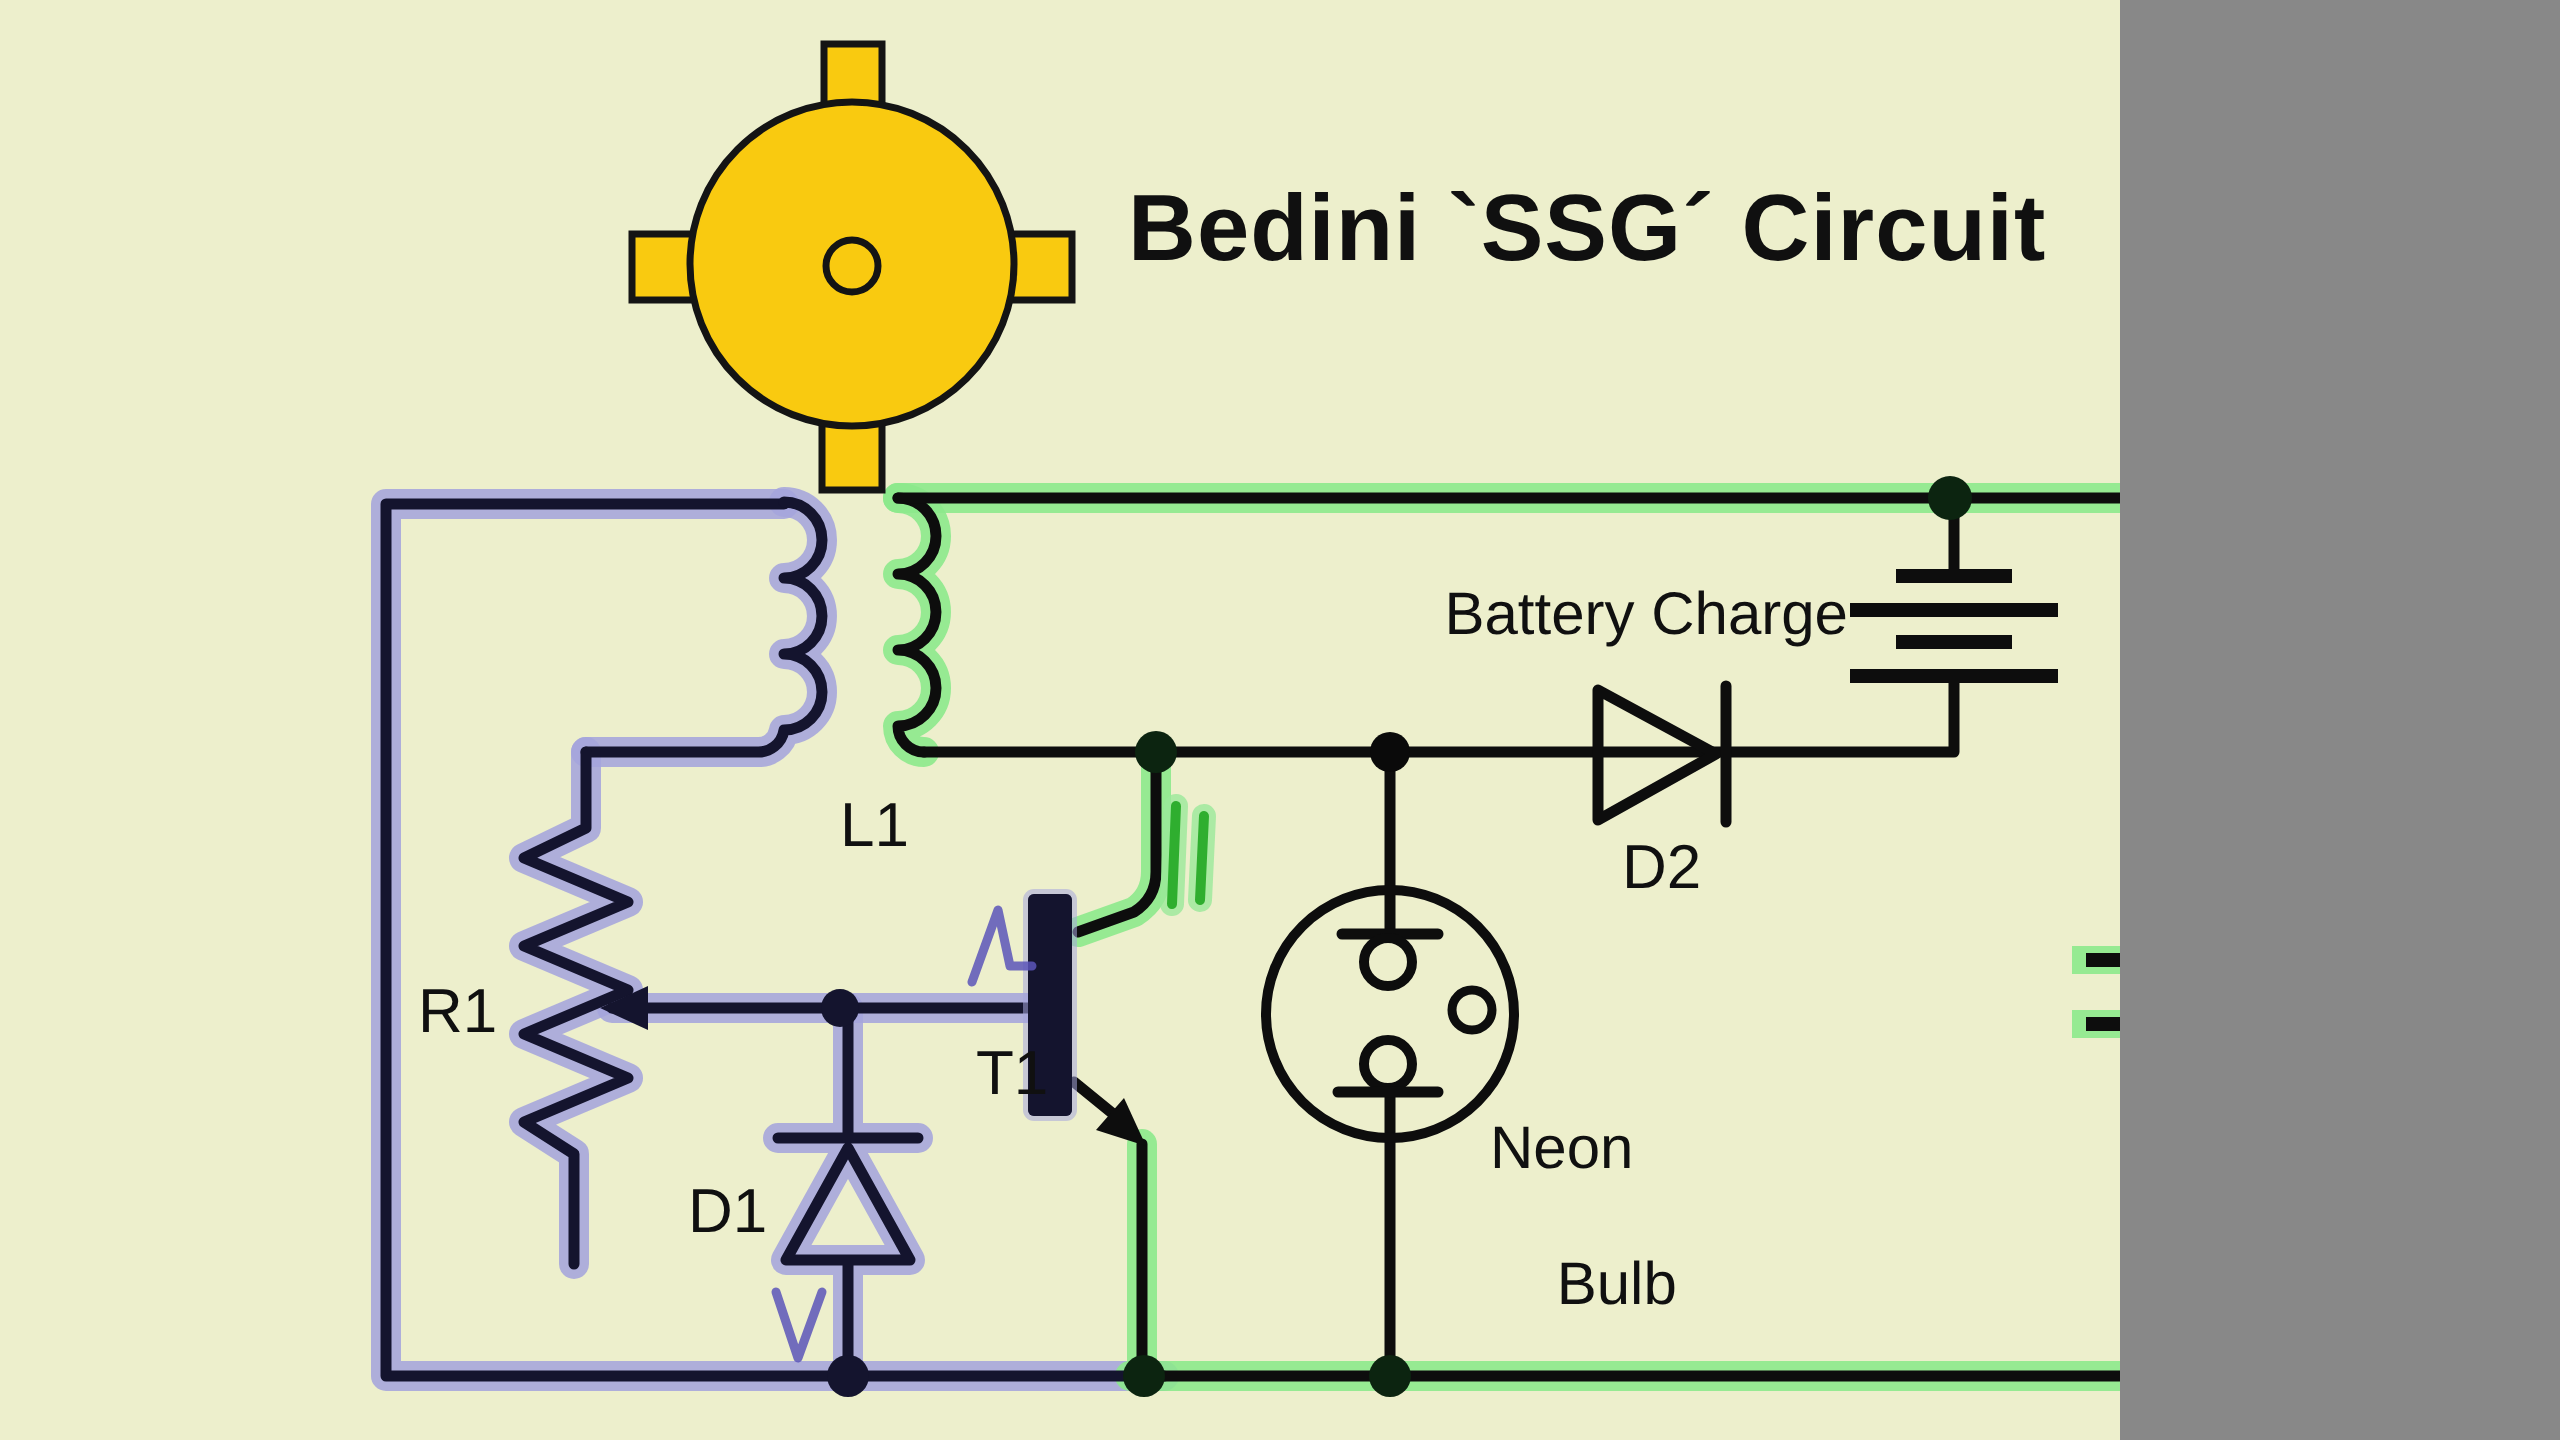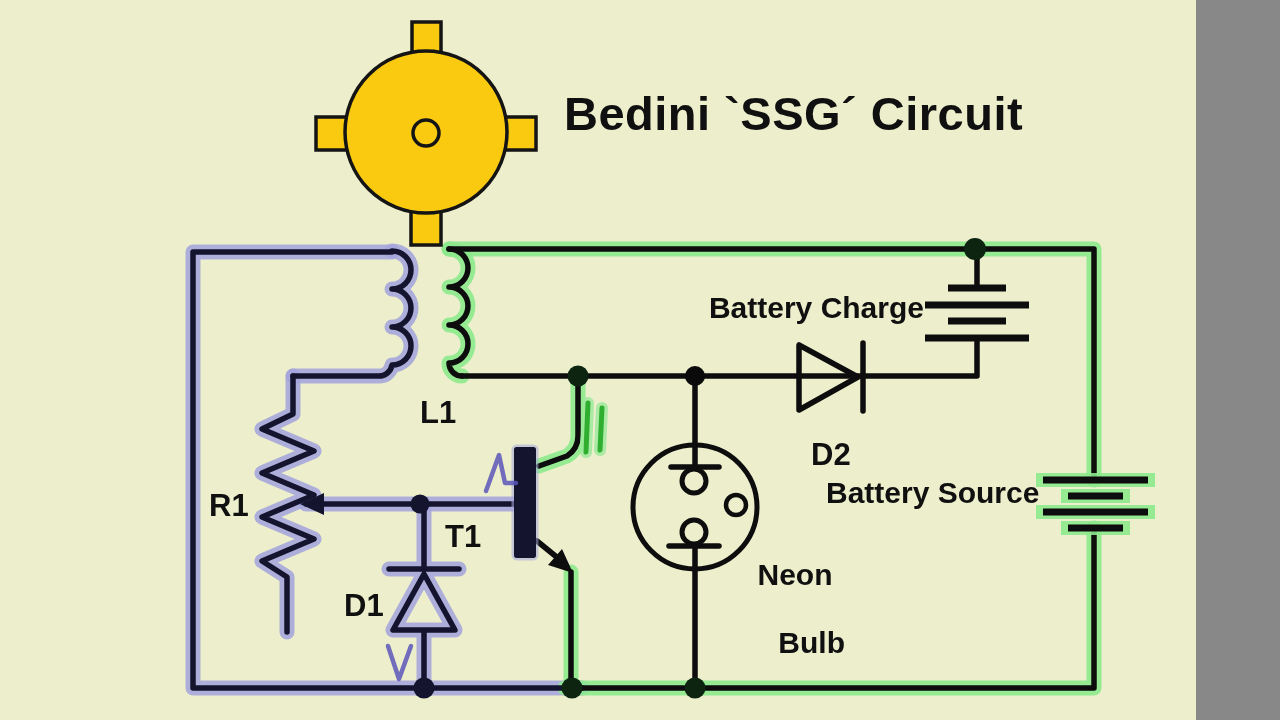--- a/index.html
+++ b/index.html
@@ -2,46 +2,46 @@
 <html style="--background: #edefcc; --wire-black: #0d0d0d; --wire-navy: #14142e; --blue-glow: #a5a5dc; --green-glow: #8ce98c; --green-accent: #2fae2f; --green-accent-glow: #9ae89a; --rotor-yellow: #f9ca10; --rotor-outline: #141414; --purple-annotation: #5a55b8; --text: #101010;"><head>
 <meta charset="utf-8">
 <style>
   :root{
     --background:#edefcc; --wire-black:#0d0d0d; --wire-navy:#14142e;
     --blue-glow:#a5a5dc; --green-glow:#8ce98c; --green-accent:#2fae2f;
     --green-accent-glow:#9ae89a; --rotor-yellow:#f9ca10; --rotor-outline:#141414;
     --purple-annotation:#5a55b8; --text:#101010;
   }
   html,body{margin:0;padding:0;background:#888;}
-  #stage{position:relative;width:1196px;height:720px;background:var(--background);
+  #stage{position:relative;width:1060px;height:720px;background:var(--background);
          overflow:hidden;font-family:"Liberation Sans",sans-serif;}
   svg{position:absolute;left:0;top:0;}
   .glowB{stroke:var(--blue-glow);stroke-width:15;fill:none;opacity:.88;stroke-linecap:round;stroke-linejoin:round;}
   .coreB{stroke:var(--wire-navy);stroke-width:5.5;fill:none;stroke-linecap:round;stroke-linejoin:round;}
   .glowG{stroke:var(--green-glow);stroke-width:15;fill:none;opacity:.9;stroke-linecap:round;stroke-linejoin:round;}
   .coreK{stroke:var(--wire-black);stroke-width:5.5;fill:none;stroke-linecap:round;stroke-linejoin:round;}
   .plateK{stroke:var(--wire-black);stroke-width:7;fill:none;stroke-linecap:butt;}
   .plateGlow{stroke:var(--green-glow);stroke-width:14;fill:none;opacity:.9;stroke-linecap:square;}
   .dotB{fill:var(--wire-navy);}
   .dotG{fill:#0c2410;}
   .dotK{fill:#0a0a0a;}
   .rotor{fill:var(--rotor-yellow);stroke:var(--rotor-outline);stroke-width:3.5;}
   .pulse{stroke:var(--green-accent);stroke-width:5;fill:none;stroke-linecap:round;}
   .pulseGlow{stroke:var(--green-accent-glow);stroke-width:12;fill:none;opacity:.8;stroke-linecap:round;}
   .spike{stroke:var(--purple-annotation);stroke-width:4.5;fill:none;opacity:.85;stroke-linecap:round;stroke-linejoin:round;}
-  .lbl{position:absolute;color:var(--text);font-weight:bold;font-size:31px;white-space:pre;}
+  .lbl{position:absolute;color:var(--text);font-weight:normal;font-size:31px;white-space:pre;}
   #title{position:absolute;left:564px;top:86px;font-size:47px;font-weight:bold;color:var(--text);letter-spacing:.5px;}
   #lbl-l1{left:406px;top:395px;margin-left:14px;}
   #lbl-r1{left:209px;top:488px;text-align:center;}
   #lbl-d1{left:344px;top:588px;}
-  #lbl-t1{left:445px;top:519px;}
-  #lbl-d2{left:811px;top:416px;margin-top:21px;}
+  #lbl-t1{left:488px;top:519px;}
+  #lbl-d2{left:811px;top:416px;}
   #lbl-bcharge{left:699px;top:291px;width:225px;text-align:right;font-size:30px;}
   #lbl-bsource{left:826px;top:476px;font-size:30px;}
-  #lbl-neon{left:745px;top:558px;font-size:30px;line-height:34px;text-align:center;}
+  #lbl-neon{left:745px;top:558px;font-size:30px;line-height:34px;}
 </style>
 </head>
 <body>
 
 <div id="stage">
   <svg width="1280" height="720" viewBox="0 0 1280 720">
     <defs>
       <path id="p-blue-frame" d="M392,252 H193 V688 H582"></path>
       <path id="p-coil-left" d="M392,251 A19,19 0 0 1 392,289 A19,19 0 0 1 392,327 A19,19 0 0 1 392,365 A13,13 0 0 1 378,376 L293,376"></path>
       <path id="p-r1" d="M293,376 L293,414 L262,429 L314,451 L262,473 L314,495 L262,517 L314,539 L262,561 L287,577 L287,632"></path>
@@ -152,16 +152,15 @@
     </g>
   </svg>
 
   <div id="title">Bedini `SSG´ Circuit</div>
   <div class="lbl" id="lbl-l1">L1</div>
   <div class="lbl" id="lbl-r1">R1</div>
   <div class="lbl" id="lbl-d1">D1</div>
   <div class="lbl" id="lbl-t1">T1</div>
   <div class="lbl" id="lbl-d2">D2</div>
   <div class="lbl" id="lbl-bcharge">Battery Charge</div>
-  <div class="lbl" id="lbl-bsource">Battery Source</div>
   <div class="lbl" id="lbl-neon"><span>Neon</span><br>
     <span>Bulb</span></div>
 </div>
 
 </body></html>

